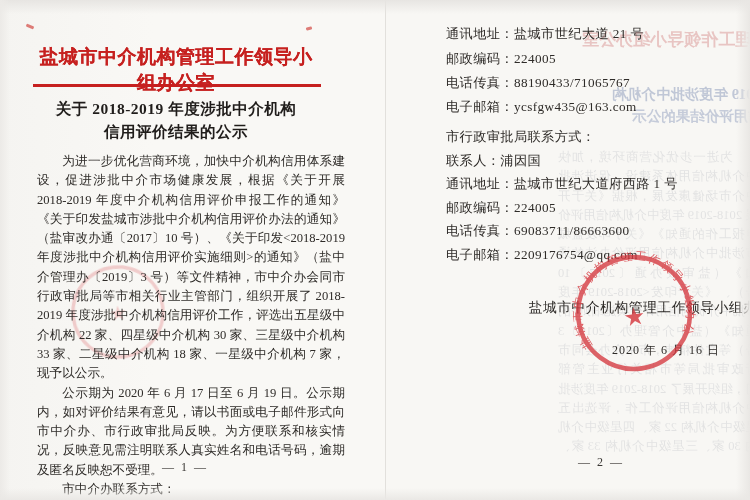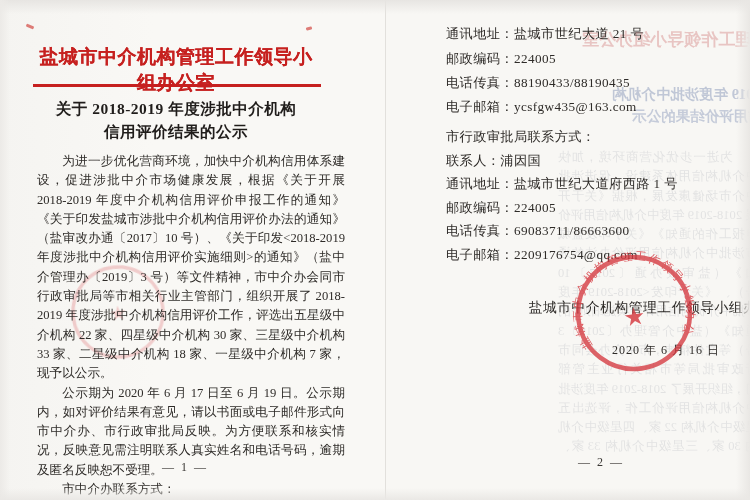--- a/index.html
+++ b/index.html
@@ -120,21 +120,21 @@
     <div class="ghost" id="ghost-title2">
       <span class="mirror">信用评价结果的公示</span>
     </div>
     <div class="ghost" id="ghost-body">
       <p>为进一步优化营商环境，加快中介机构信用体系建设，促进涉批中介市场健康发展，根据《关于开展 2018-2019 年度中介机构信用评价申报工作的通知》《关于印发盐城市涉批中介机构信用评价办法的通知》（盐审改办通〔2017〕10 号）、《关于印发&lt;2018-2019 年度涉批中介机构信用评价实施细则&gt;的通知》（盐中介管理办〔2019〕3 号）等文件精神，市中介办会同市行政审批局等市相关行业主管部门，组织开展了 2018-2019 年度涉批中介机构信用评价工作，评选出五星级中介机构 22 家、四星级中介机构 30 家、三星级中介机构 33 家、二星级中介机构 18 家、一星级中介机构 7 家，现予以公示。</p>
 
     </div>
 
     <div class="p2-line" style="top:25px">通讯地址：盐城市世纪大道 21 号</div>
     <div class="p2-line" style="top:50px">邮政编码：224005</div>
-    <div class="p2-line" style="top:74px">电话传真：88190433/88190435</div>
+    <div class="p2-line" style="top:74px">电话传真：88190433/71065767</div>
     <div class="p2-line" style="top:98px">电子邮箱：ycsfgw435@163.com</div>
 
     <div class="p2-line" style="top:152px">联系人：浦因国</div>
     <div class="p2-line" style="top:128px">市行政审批局联系方式：</div>
     <div class="p2-line" style="top:175px">通讯地址：盐城市世纪大道府西路 1 号</div>
     <div class="p2-line" style="top:199px">邮政编码：224005</div>
     <div class="p2-line" style="top:222px">电话传真：69083711/86663600</div>
     <div class="p2-line" style="top:246px">电子邮箱：2209176754@qq.com</div>
 
     <div class="p2-sign">盐城市中介机构管理工作领导小组办公室</div>

